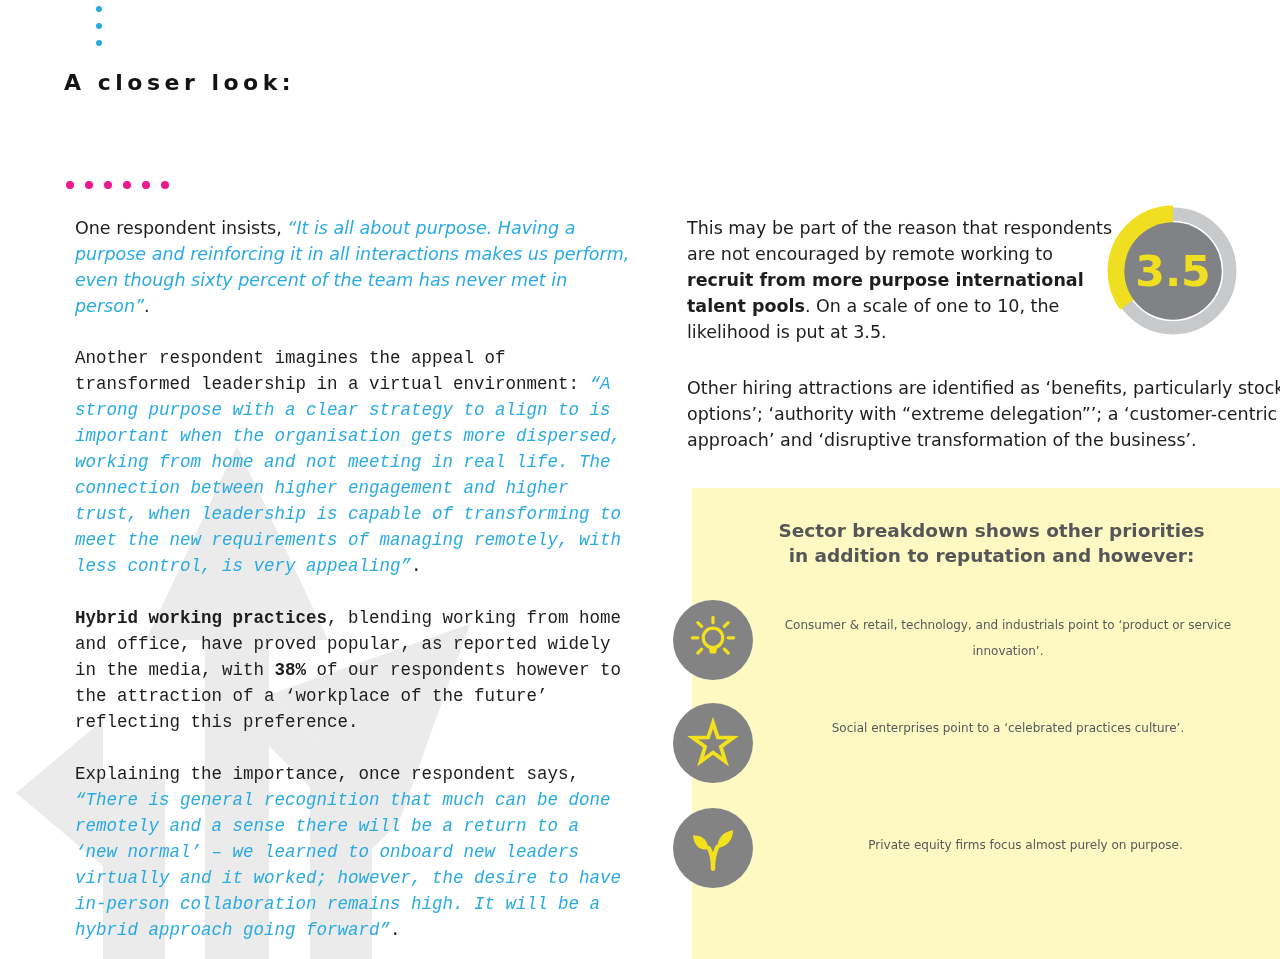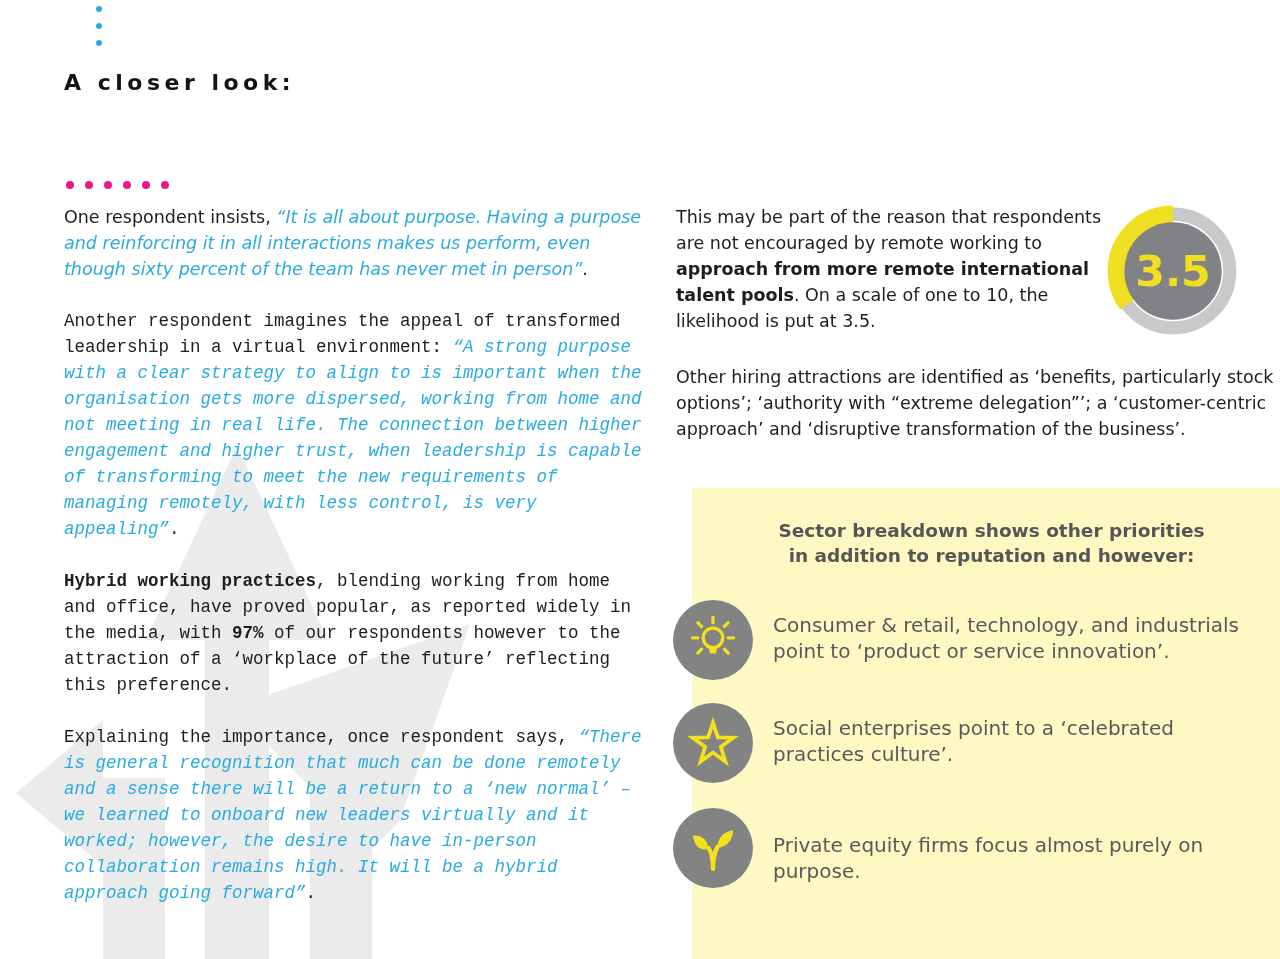--- a/index.html
+++ b/index.html
@@ -23,21 +23,21 @@
     position:absolute;left:64px;top:50px;
     font-size:22px;font-weight:bold;letter-spacing:4.5px;line-height:35px;
     color:#161314;
   }
   .title span{display:block;}
 
   
   .col-left{position:absolute;left:64px;top:204px;width:578px;}
   .col-right{position:absolute;left:676px;top:204px;width:604px;}
   .col-left p,.col-right p{
-    margin:0;font-size:17.5px;line-height:26px;color:#1f1c1d;
+    margin:11px;font-size:17.5px;line-height:26px;color:#1f1c1d;
   }
   .col-left p + p{margin-top:26px;font-family:Liberation Mono, monospace;}
   .col-right .p-narrow{width:436px;}
   .col-right .p-wide{width:600px;margin-top:30px;}
   .run-q{color:#29abe2;font-style:italic;}
   .run-b{font-weight:bold;}
 
   
   .donut{position:absolute;left:430px;top:0px;width:134px;height:134px;}
 
@@ -52,21 +52,21 @@
   }
   .sector-heading span{display:block;}
   .sector-row{position:absolute;left:0;width:100%;}
   .row-1{top:112px;} .row-2{top:215px;} .row-3{top:320px;}
   .icon-circle{
     position:absolute;left:-19px;top:0;width:80px;height:80px;border-radius:50%;
     background:#838383;display:flex;align-items:center;justify-content:center;
   }
   .sector-text{
     position:absolute;left:81px;top:12px;width:470px;
-    font-size:20px;line-height:26px;color:#58595b;
+    font-size:12px;line-height:26px;color:#58595b;text-align:center;
   }
   .row-3 .sector-text{top:24px;width:505px;}
 </style>
 </head>
 <body>
 
 <svg class="watermark" width="1280" height="959" viewBox="0 0 1280 959" aria-hidden="true">
   <g fill="#ebebeb">
 
     <polygon points="237,446 146,640 205,640 205,959 269,959 269,640 328,640"></polygon>
@@ -97,26 +97,26 @@
       <span class="dot"></span>
       <span class="dot"></span>
       <span class="dot"></span>
       <span class="dot"></span>
       <span class="dot"></span>
     </div>
 
   <div class="col-left">
     <p><span class="run-n">One respondent insists, </span><span class="run-q">“It is all about purpose. Having a purpose and reinforcing it in all interactions makes us perform, even though sixty percent of the team has never met in person”</span><span class="run-n">.</span></p>
     <p><span class="run-n">Another respondent imagines the appeal of transformed leadership in a virtual environment: </span><span class="run-q">“A strong purpose with a clear strategy to align to is important when the organisation gets more dispersed, working from home and not meeting in real life. The connection between higher engagement and higher trust, when leadership is capable of transforming to meet the new requirements of managing remotely, with less control, is very appealing”</span><span class="run-n">.</span></p>
-    <p><span class="run-b">Hybrid working practices</span><span class="run-n">, blending working from home and office, have proved popular, as reported widely in the media, with </span><span class="run-b">97%</span><span class="run-n"> of our respondents however to the attraction of a ‘workplace of the future’ reflecting this preference.</span></p>
+    <p><span class="run-b">Hybrid working practices</span><span class="run-n">, blending working from home and office, have proved popular, as reported widely in the media, with </span><span class="run-b">38%</span><span class="run-n"> of our respondents however to the attraction of a ‘workplace of the future’ reflecting this preference.</span></p>
     <p><span class="run-n">Explaining the importance, once respondent says, </span><span class="run-q">“There is general recognition that much can be done remotely and a sense there will be a return to a ‘new normal’ – we learned to onboard new leaders virtually and it worked; however, the desire to have in-person collaboration remains high. It will be a hybrid approach going forward”</span><span class="run-n">.</span></p>
   </div>
 
   <div class="col-right">
-    <p class="p-narrow"><span class="run-n">This may be part of the reason that respondents are not encouraged by remote working to </span><span class="run-b">approach from more remote international talent pools</span><span class="run-n">. On a scale of one to 10, the likelihood is put at 3.5.</span></p>
+    <p class="p-narrow"><span class="run-n">This may be part of the reason that respondents are not encouraged by remote working to </span><span class="run-b">recruit from more purpose international talent pools</span><span class="run-n">. On a scale of one to 10, the likelihood is put at 3.5.</span></p>
 
     <svg class="donut" viewBox="0 0 132 132" width="134" height="134">
       <circle cx="66" cy="66" r="56" fill="none" stroke="#c8c9cb" stroke-width="13"></circle>
       <g transform="translate(132 0) scale(-1 1)">
         <circle cx="66" cy="66" r="56" fill="none" stroke="#f0df20" stroke-width="17" transform="rotate(-90 66 66)" stroke-dasharray="123.15043202071988 351.85837720205683"></circle>
       </g>
       <circle cx="66" cy="66" r="48" fill="#808285"></circle>
       <text x="66" y="81" text-anchor="middle" fill="#f0df20" style="font-family:'DejaVu Sans','Liberation Sans',sans-serif;font-size:42px;font-weight:600;">3.5</text>
     </svg>
 

